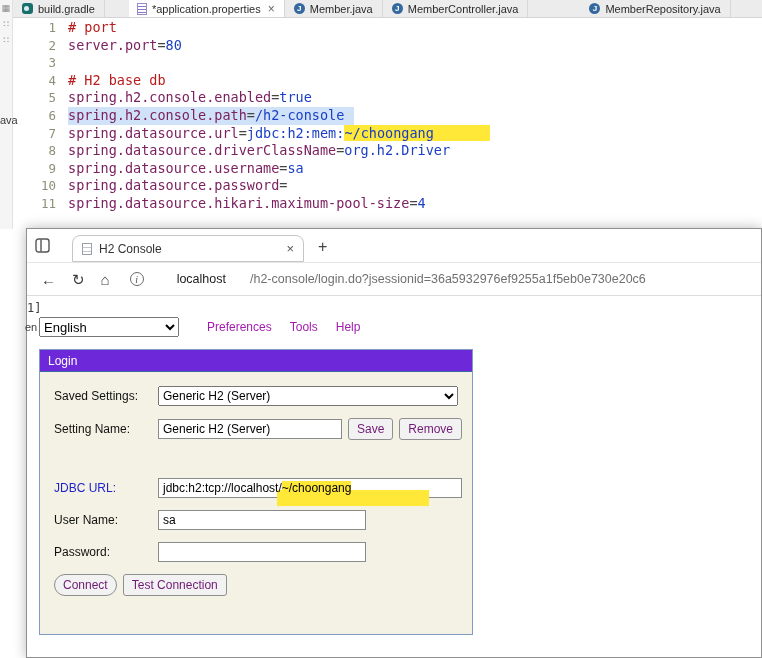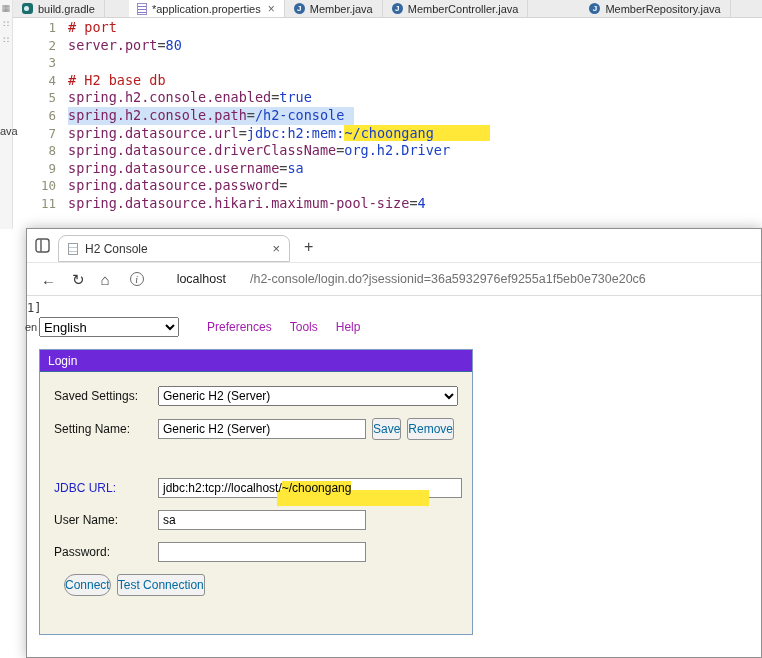--- a/index.html
+++ b/index.html
@@ -25,29 +25,29 @@
   .g { flex:0 0 55px; text-align:right; padding-right:12px; color:#8f8f78; font-size:12.5px; position:relative; }
   .c { white-space:pre; }
   .cm { color:#b91c1c; }
   .k  { color:#7c2160; }
   .eq { color:#444; }
   .v  { color:#1a3fc4; }
   .sel { background:#cfe2f7; padding-right:10px; }
   .hlspan { background:#ffe838; padding-right:56px; }
 
   .frag { position:absolute; z-index:30; color:#3a3a3a; }
-  .frag-ava { left:0; top:125px; font-size:11px; }
+  .frag-ava { left:0; top:114px; font-size:11px; }
   .frag-one { left:27px; top:301px; font-size:12px; font-family:"DejaVu Sans Mono", monospace; }
   .frag-en  { left:25px; top:321px; font-size:11px; }
 
   
   .browser { position:absolute; left:26px; top:228px; width:736px; height:430px; background:#fff; border:1px solid #8f8f8f; box-shadow:0 0 12px rgba(0,0,0,0.28); z-index:10; }
   .titlebar { height:34px; display:flex; align-items:flex-end; padding-left:8px; background:#fff; border-bottom:1px solid #e6e6e6; }
   .mosaic { width:15px; height:15px; margin:0 8px 9px 0; flex:0 0 auto; }
-  .btab { width:232px; height:27px; border:1px solid #c6c6c6; border-radius:8px 8px 0 0; display:flex; align-items:center; gap:7px; padding:0 9px; font-size:12px; color:#333; background:#fff; margin-left:0; }
+  .btab { width:232px; height:27px; border:1px solid #c6c6c6; border-radius:8px 8px 0 0; display:flex; align-items:center; gap:7px; padding:0 9px; font-size:12px; color:#333; background:#fff; margin-left:14px; }
   .btab .close { margin-left:auto; color:#555; font-size:13px; }
   .favicon { width:10px; height:12px; border:1px solid #98a0a8; background:repeating-linear-gradient(to bottom, #fff 0 3px, #c3c9cf 3px 4px); flex:0 0 auto; }
   .newtab { font-size:16px; color:#444; margin:0 0 6px 14px; }
   .navbar { height:33px; display:flex; align-items:center; gap:16px; padding:0 14px; color:#3c3c3c; border-bottom:1px solid #dcdcdc; font-size:15px; }
   .navicon { line-height:1; cursor:default; }
   .urlbox { display:flex; align-items:center; gap:9px; flex:1; margin-left:4px; font-size:12.5px; min-width:0; }
   .infoicon { width:14px; height:14px; border:1px solid #6b6b6b; border-radius:50%; color:#555; font-size:10px; font-family:"Liberation Serif", serif; font-style:italic; display:flex; align-items:center; justify-content:center; flex:0 0 auto; }
   .url-host { color:#1a1a1a; }
   .url-path { color:#707070; white-space:nowrap;margin-left:24px; }
 
@@ -59,23 +59,23 @@
 
   .loginpanel { width:434px; margin-top:12px; border:1px solid #7d9cc0; background:#f3f2e4; }
   .loginhead { height:22px; background:#6d28d9; border-bottom:1px solid #3a68a0; color:#fff; font-size:12px; display:flex; align-items:center; padding-left:8px; }
   .loginbody { padding:14px 10px 26px 10px; }
   .frow { display:flex; align-items:center; margin:0 0 12px 4px; position:relative; }
   .flabel { width:104px; font-size:12px; color:#111; flex:0 0 auto; }
   .flabel.jdbc { color:#2222cc; }
   .tinput { height:20px; border:1px solid #8a8a8a; background:#fff; font-size:12px; padding:0 4px; font-family:"Liberation Sans", sans-serif; }
   .w208 { width:208px; } .w308 { width:308px; }
   .fsel { width:300px; height:20px; font-size:12px; }
-  .btn { height:22px; padding:0 0; font-size:12px; background:#f2f2f2; border:1px solid #8f8f8f; border-radius:3px; margin-left:6px; color:#0369a1; font-family:"Liberation Sans", sans-serif; }
+  .btn { height:22px; padding:0 8px; font-size:12px; background:#f2f2f2; border:1px solid #8f8f8f; border-radius:3px; margin-left:6px; color:#701a75; font-family:"Liberation Sans", sans-serif; }
   .btnrow { margin-top:8px; }
-  .btnrow .btn:first-child { margin-left:10px;border-radius:11px; }
+  .btnrow .btn:first-child { margin-left:0;border-radius:11px; }
   .spacer26 { height:26px; }
 
   .fakeinput { position:relative; height:20px; border:1px solid #8a8a8a; background:#fff; font-size:12px; padding:0 4px; display:flex; align-items:center; white-space:pre; }
   .fakeinput .txt { position:relative; z-index:2; }
   .jdbc-hl-span { background:#ffe838; position:relative; z-index:2; }
   .jdbc-hl-ext { position:absolute; left:118px; top:11px; width:152px; height:16px; background:#ffe838; z-index:1; }
 </style>
 </head>
 <body>
 

